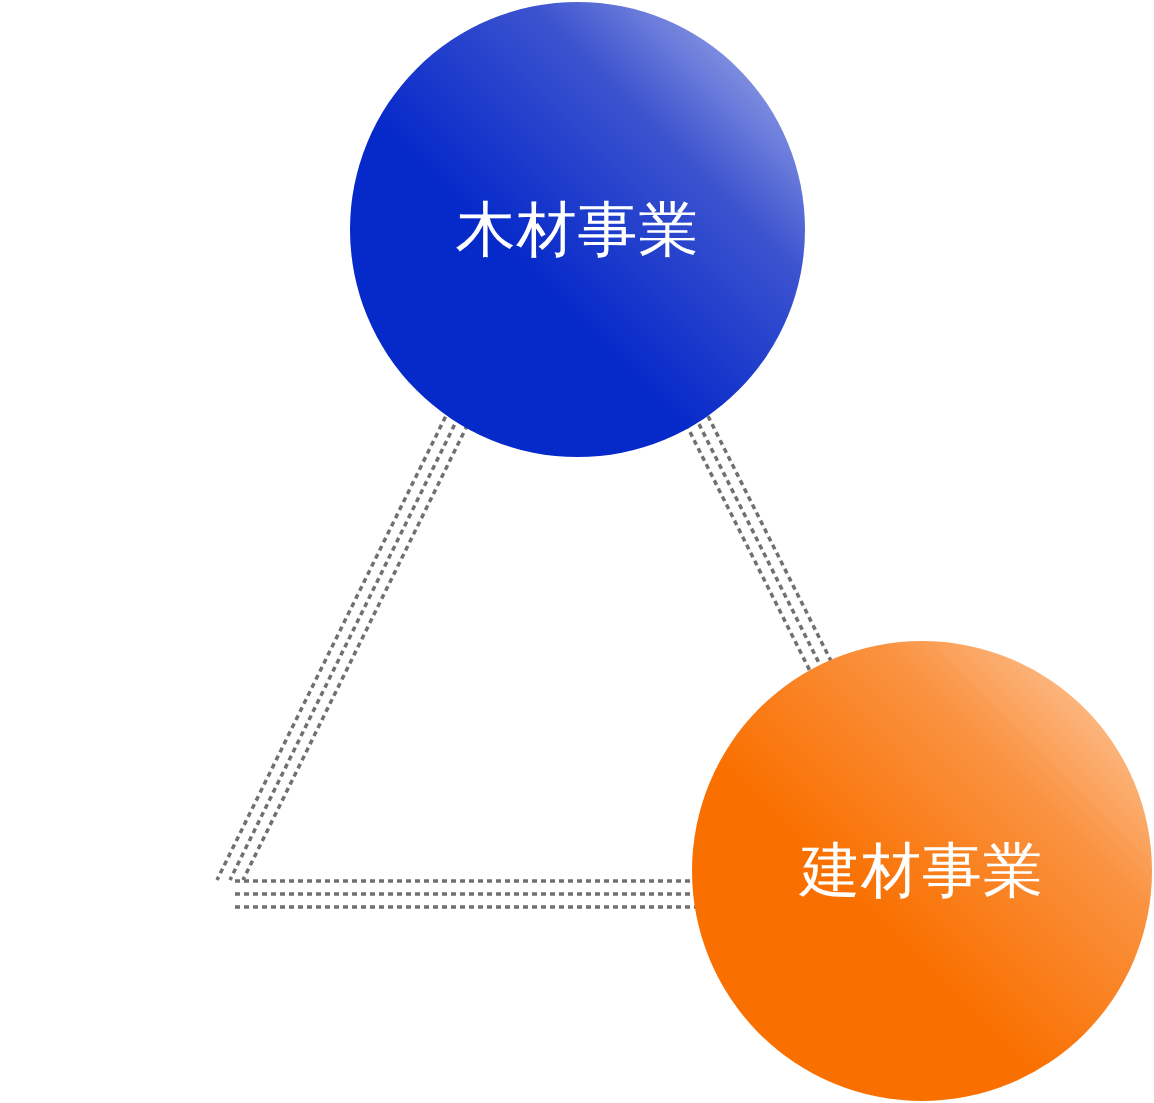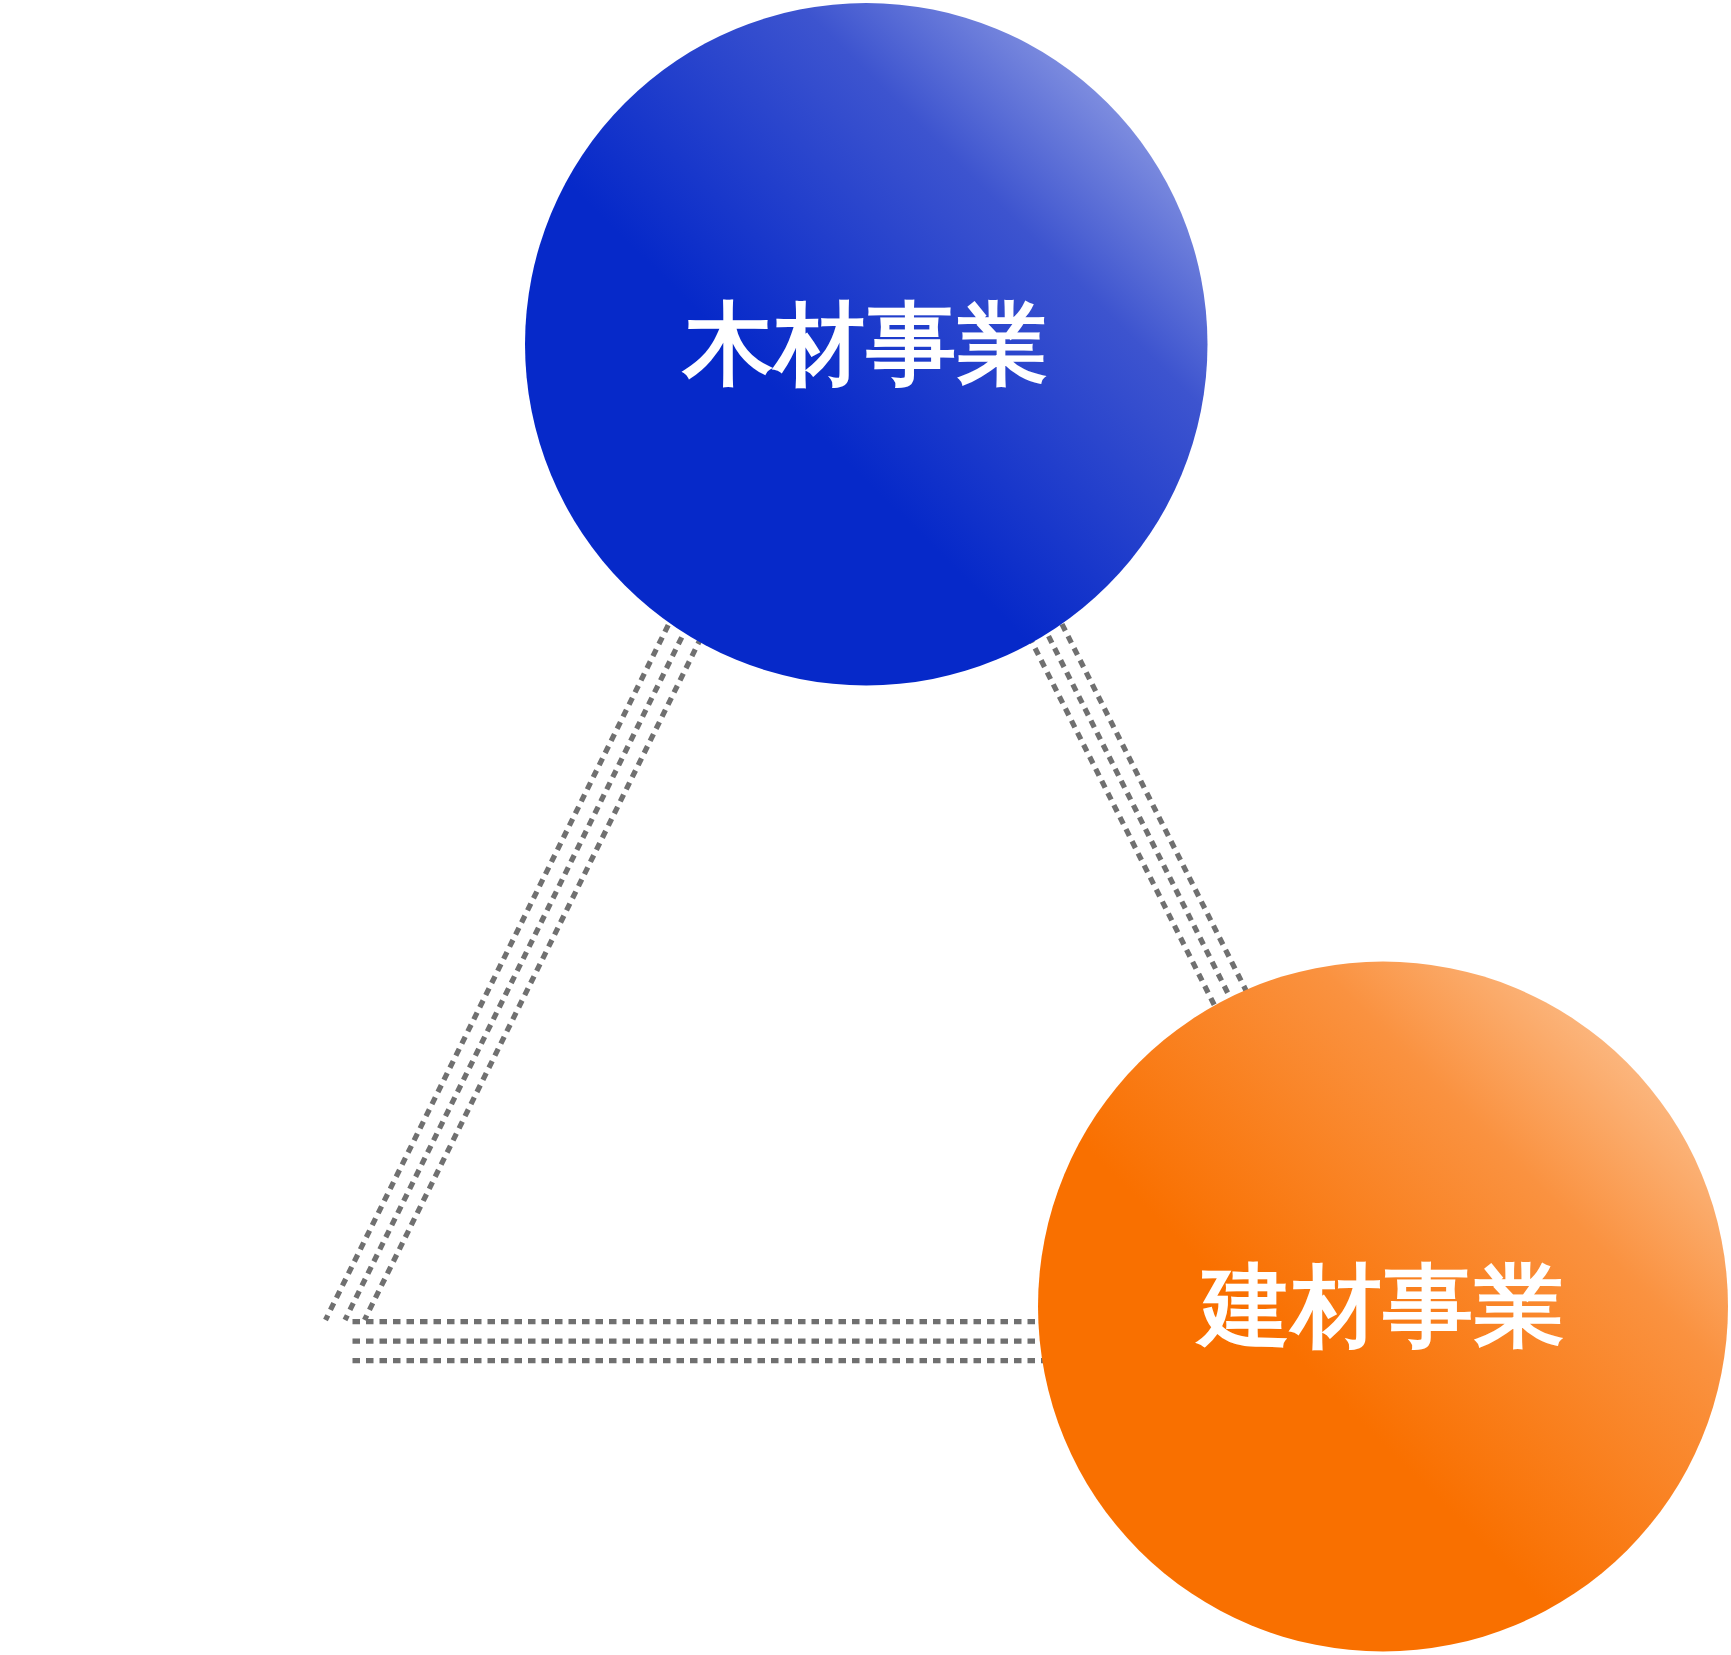--- a/index.html
+++ b/index.html
@@ -31,21 +31,21 @@
   .node {
     position: absolute;
     border-radius: 50%;
     display: flex;
     align-items: center;
     justify-content: center;
     z-index: 1;
   }
   .node-label {
     color: var(--label-text, #ffffff);
-    font-weight: 700;
+    font-weight: 400;
     letter-spacing: 1px;
     white-space: nowrap;
     text-align: center;
     line-height: 1;
   }
   .node-top {
     left: 350px;
     top: 2px;
     width: 455px;
     height: 455px;

